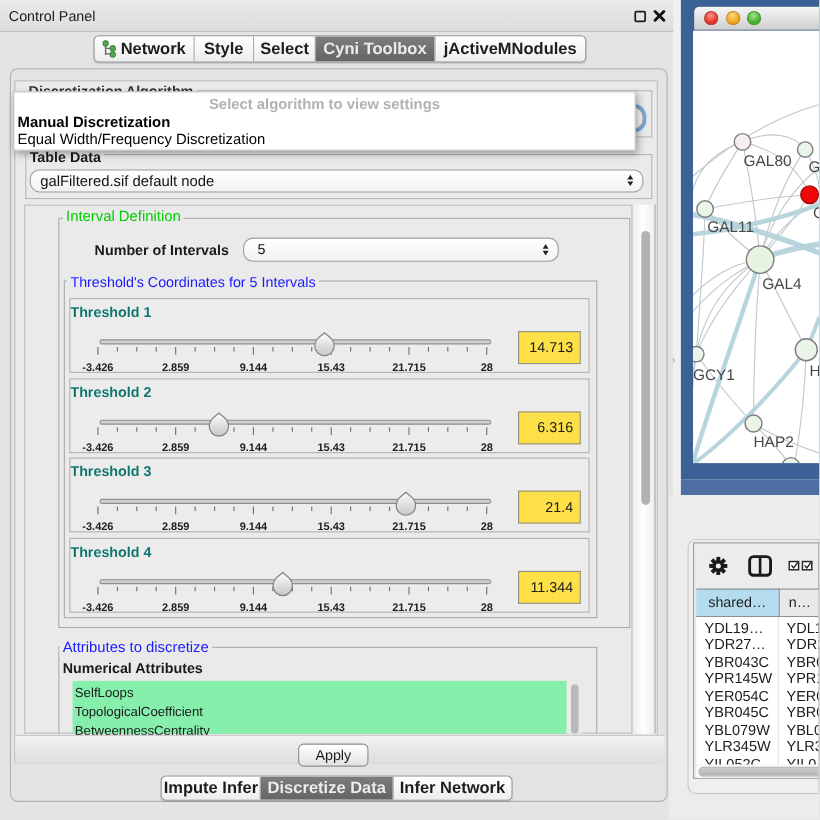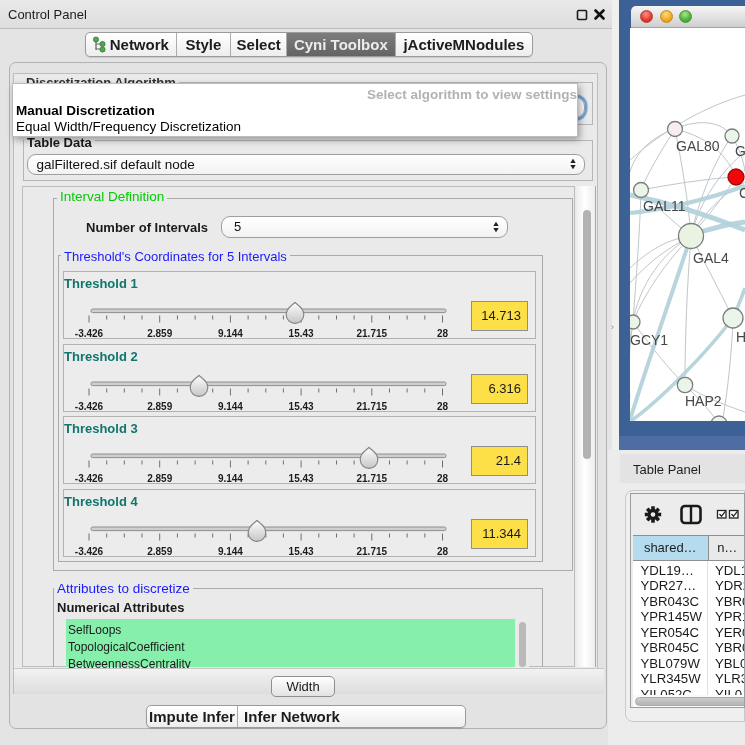--- a/index.html
+++ b/index.html
@@ -308,31 +308,32 @@
         <div class="abs" style="left:4px;top:3px;width:7px;height:45px;background:#b9b9b9;border-radius:3.5px"></div>
       </div>
 </div>
 
 
 <div class="abs" style="left:576px;top:186px;width:20px;height:481px;background:linear-gradient(90deg,#ededed,#ffffff 45%,#ededed);border-right:1px solid #a8a8a8"></div>
 <div class="abs" style="left:583px;top:210px;width:8px;height:249px;background:#b2b2b2;border-radius:4px"></div>
 
 
 <div class="abs" style="left:14px;top:668px;width:590px;height:26px;background:linear-gradient(#f2f2f2,#dddddd);border-top:1px solid #c8c8c8"></div>
-<div class="abs" style="left:271px;top:676px;width:64px;height:21px;background:linear-gradient(#ffffff,#e2e2e2);border:1px solid #8f8f8f;border-radius:5px;text-align:center;line-height:20px;font-size:13px">Width</div>
+<div class="abs" style="left:271px;top:676px;width:64px;height:21px;background:linear-gradient(#ffffff,#e2e2e2);border:1px solid #8f8f8f;border-radius:5px;text-align:center;line-height:20px;font-size:13px">Apply</div>
 
 
 <div class="seg" style="left:146px;top:705px;width:320px;height:23px">
 <div class="s" style="width:91px">Impute Infer</div>
+<div class="s sel" style="width:121px">Discretize Data</div>
 <div class="s" style="width:108px">Infer Network</div>
 </div>
 
 
 <div id="popup">
-<div class="abs" style="left:0;top:3px;width:100%;text-align:right;font-weight:bold;color:#b2b2b2;font-size:13.5px">Select algorithm to view settings</div>
+<div class="abs" style="left:0;top:3px;width:100%;text-align:center;font-weight:bold;color:#b2b2b2;font-size:13.5px">Select algorithm to view settings</div>
 <div class="abs" style="left:3px;top:19px;font-weight:bold;color:#000;font-size:13.5px">Manual Discretization</div>
 <div class="abs" style="left:3px;top:35px;color:#000;font-size:13.5px">Equal Width/Frequency Discretization</div>
 </div>
 
 <div class="abs" style="left:612px;top:0;width:7px;height:452px;background:#f0f0f0"></div>
 
 <div class="abs" style="left:611px;top:322px;font-size:9px;color:#8a8a8a">›</div>
 
 
 <div id="netblue"></div>
@@ -396,23 +397,20 @@
           <text x="693" y="263">GAL4</text>
           <text x="630" y="345">GCY1</text>
           <text x="736" y="342">H</text>
           <text x="685" y="406">HAP2</text>
         </g>
 </svg>
 </div>
 
 <div class="abs" style="left:608px;top:450px;width:137px;height:295px;background:#ececec"></div>
 
-<div id="tpbar">
-      <span class="t">Table Panel</span>
-    </div>
 <div id="tpcont"></div>
 <div id="tbox">
   <svg width="115" height="42" style="position:absolute;left:0;top:0">
     <g transform="translate(22,20.5)" fill="#1a1a1a">
       <circle r="5.4"></circle>
       <g>
         <rect x="-1.8" y="-8.2" width="3.6" height="4.5"></rect>
         <rect x="-1.8" y="3.7" width="3.6" height="4.5"></rect>
         <rect x="-8.2" y="-1.8" width="4.5" height="3.6"></rect>
         <rect x="3.7" y="-1.8" width="4.5" height="3.6"></rect>

